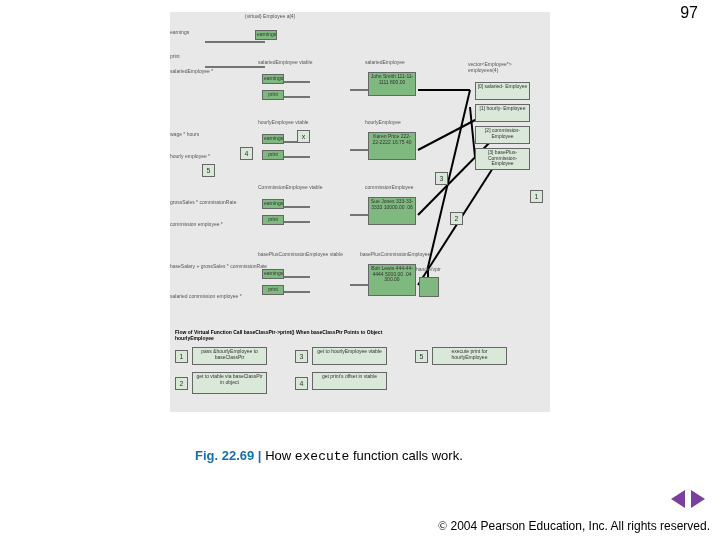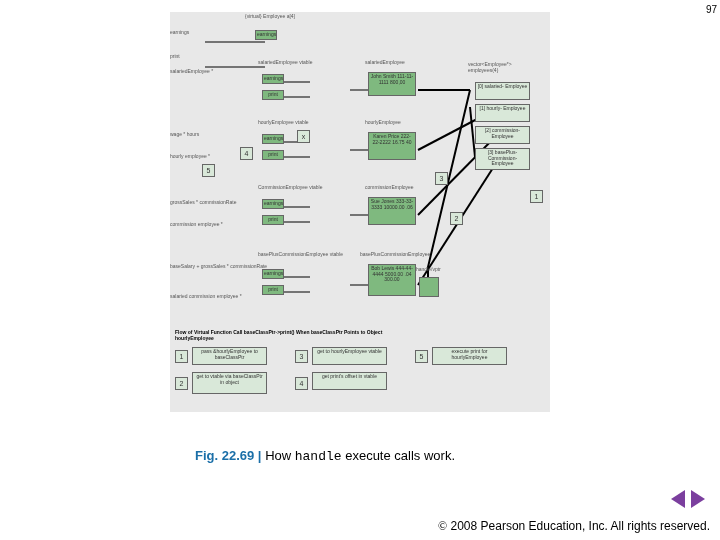--- a/index.html
+++ b/index.html
@@ -1,17 +1,17 @@
 <!DOCTYPE html>
 <html><head>
 <meta charset="utf-8">
 <style>
   html,body{margin:0;padding:0;width:720px;height:540px;background:#fff;
     font-family:Arial,Helvetica,sans-serif;overflow:hidden;position:relative}
-  .page-num{position:absolute;top:4px;right:3px;font-size:10px;color:#000}
+  .page-num{position:absolute;top:4px;right:22px;font-size:16px;color:#000}
   .diagram{position:absolute;left:170px;top:12px;width:380px;height:400px;
     background:#e8e8e8}
   .dbox{position:absolute;background:#7fb97f;border:1px solid #666;
     font-size:5px;line-height:1.1;padding:1px;box-sizing:border-box;
     text-align:center;color:#333}
   .dbox.light{background:#d9e8d9}
   .dlabel{position:absolute;font-size:5px;color:#555;line-height:1.1}
   .num{position:absolute;width:11px;height:11px;background:#d9e8d9;
     border:1px solid #666;font-size:7px;line-height:11px;text-align:center;
     color:#333}
@@ -165,23 +165,23 @@
 vtable</div>
   <div class="num" style="left:125px;top:365px">4</div>
   <div class="flowbox" style="left:142px;top:360px;width:75px;height:18px">get print's offset
 in vtable</div>
   <div class="num" style="left:245px;top:338px">5</div>
   <div class="flowbox" style="left:262px;top:335px;width:75px;height:18px">execute print for
 hourlyEmployee</div>
 </div>
 
 <div class="caption">
-  <span class="fig">Fig. 22.69</span><span class="sep"> | </span><span>How </span><span class="kw">handle</span><span> execute calls work.</span>
+  <span class="fig">Fig. 22.69</span><span class="sep"> | </span><span>How </span><span class="kw">execute</span><span> function calls work.</span>
 </div>
 
 <div class="nav">
   <span class="tri prev"></span>
   <span class="tri next"></span>
 </div>
 
 <div class="footer">
-  <span class="copy">©</span><span> 2008 Pearson Education, Inc.  All rights reserved.</span>
+  <span class="copy">©</span><span> 2004 Pearson Education, Inc.  All rights reserved.</span>
 </div>
 
 </body></html>

